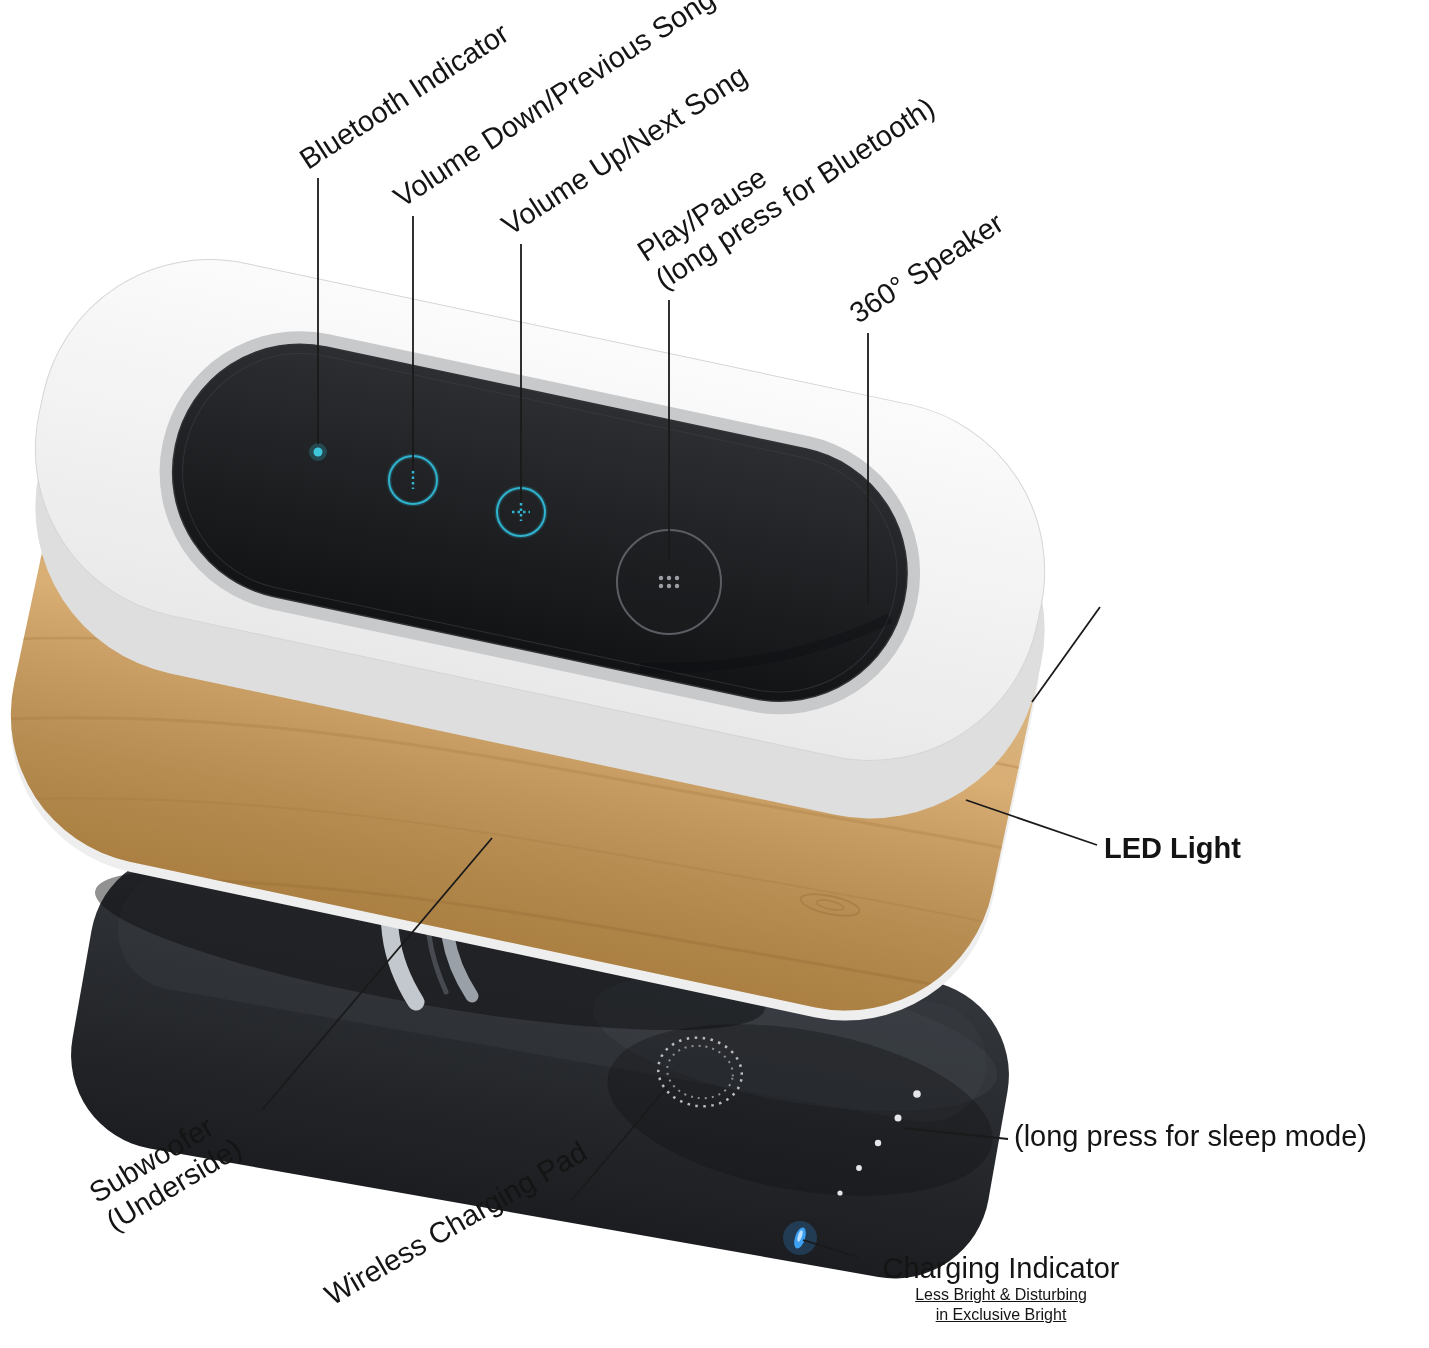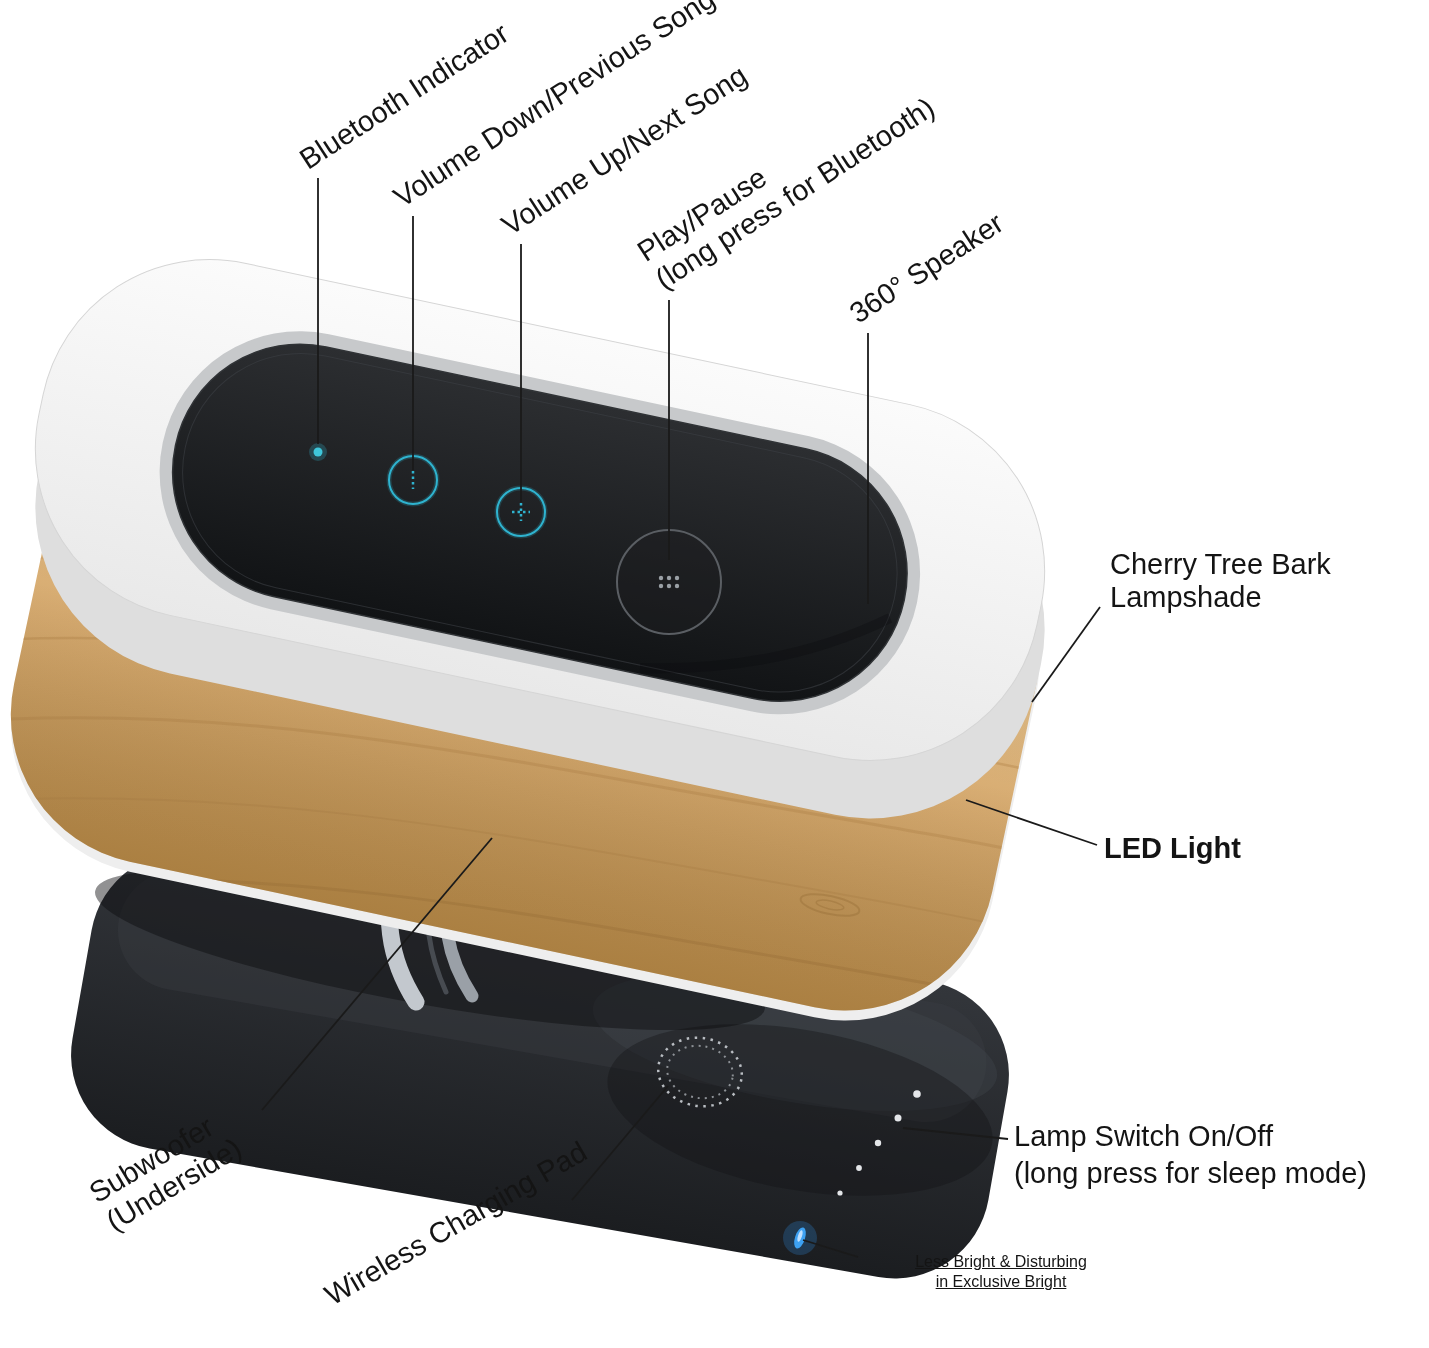--- a/index.html
+++ b/index.html
@@ -175,41 +175,37 @@
 
   <div class="lbl rot" style="left:668px;top:230px;transform:rotate(-33deg);">
     <div>Play/Pause</div>
     <div>(long press for Bluetooth)</div>
   </div>
 
   <div class="lbl rot" style="left:862px;top:297px;transform:rotate(-33deg);">
     <div>360° Speaker</div>
   </div>
 
-  <div class="lbl" style="left:1110px;top:548px;">
-    <div>Cherry Tree Bark</div>
-    <div>Lampshade</div>
-  </div>
 
   <div class="lbl" style="left:1104px;top:832px;font-weight:bold;">
     <div>LED Light</div>
   </div>
 
   <div class="lbl" style="left:1014px;top:1118px;line-height:1.28;">
-    <div>Lamp Switch On/Off</div>
     <div>(long press for sleep mode)</div>
   </div>
 
   <div class="lbl rot" style="left:118px;top:1172px;transform:rotate(-31deg);">
     <div>Subwoofer</div>
     <div>(Underside)</div>
   </div>
 
   <div class="lbl rot" style="left:336px;top:1279px;transform:rotate(-30deg);">
     <div>Wireless Charging Pad</div>
   </div>
 
   <div class="lbl" style="left:856px;top:1252px;width:290px;text-align:center;white-space:normal;">
+    <div class="big">Charging Indicator</div>
     <div class="small">Less Bright &amp; Disturbing</div>
     <div class="small">in Exclusive Bright</div>
   </div>
 
 </div>
 
 </body></html>

